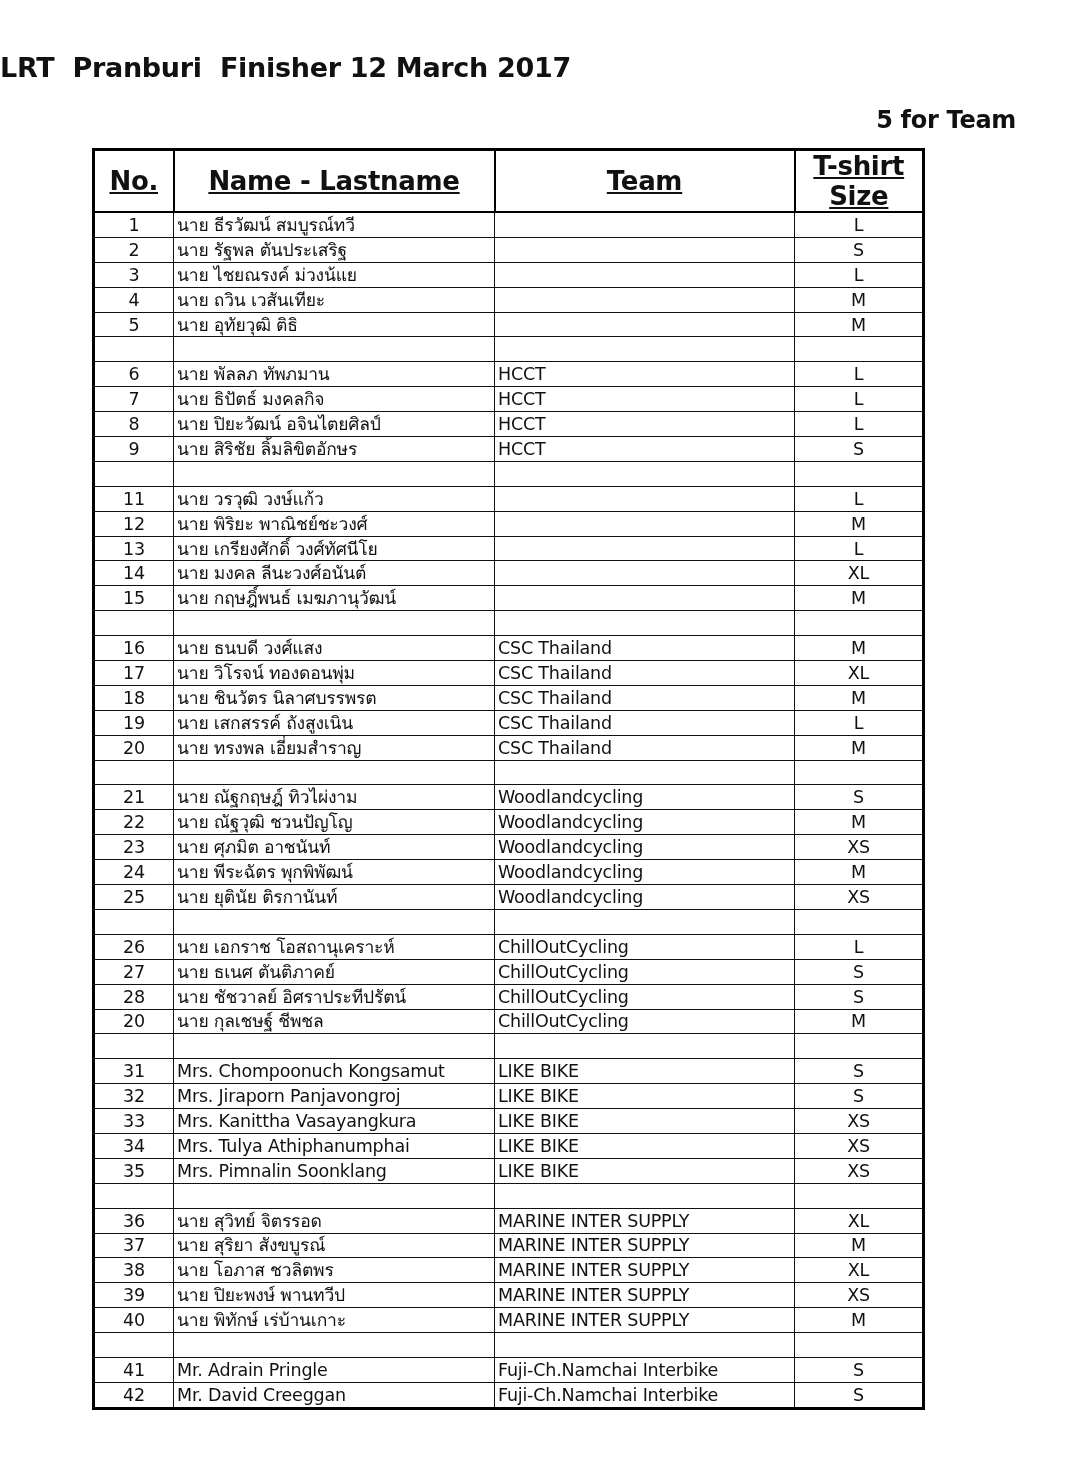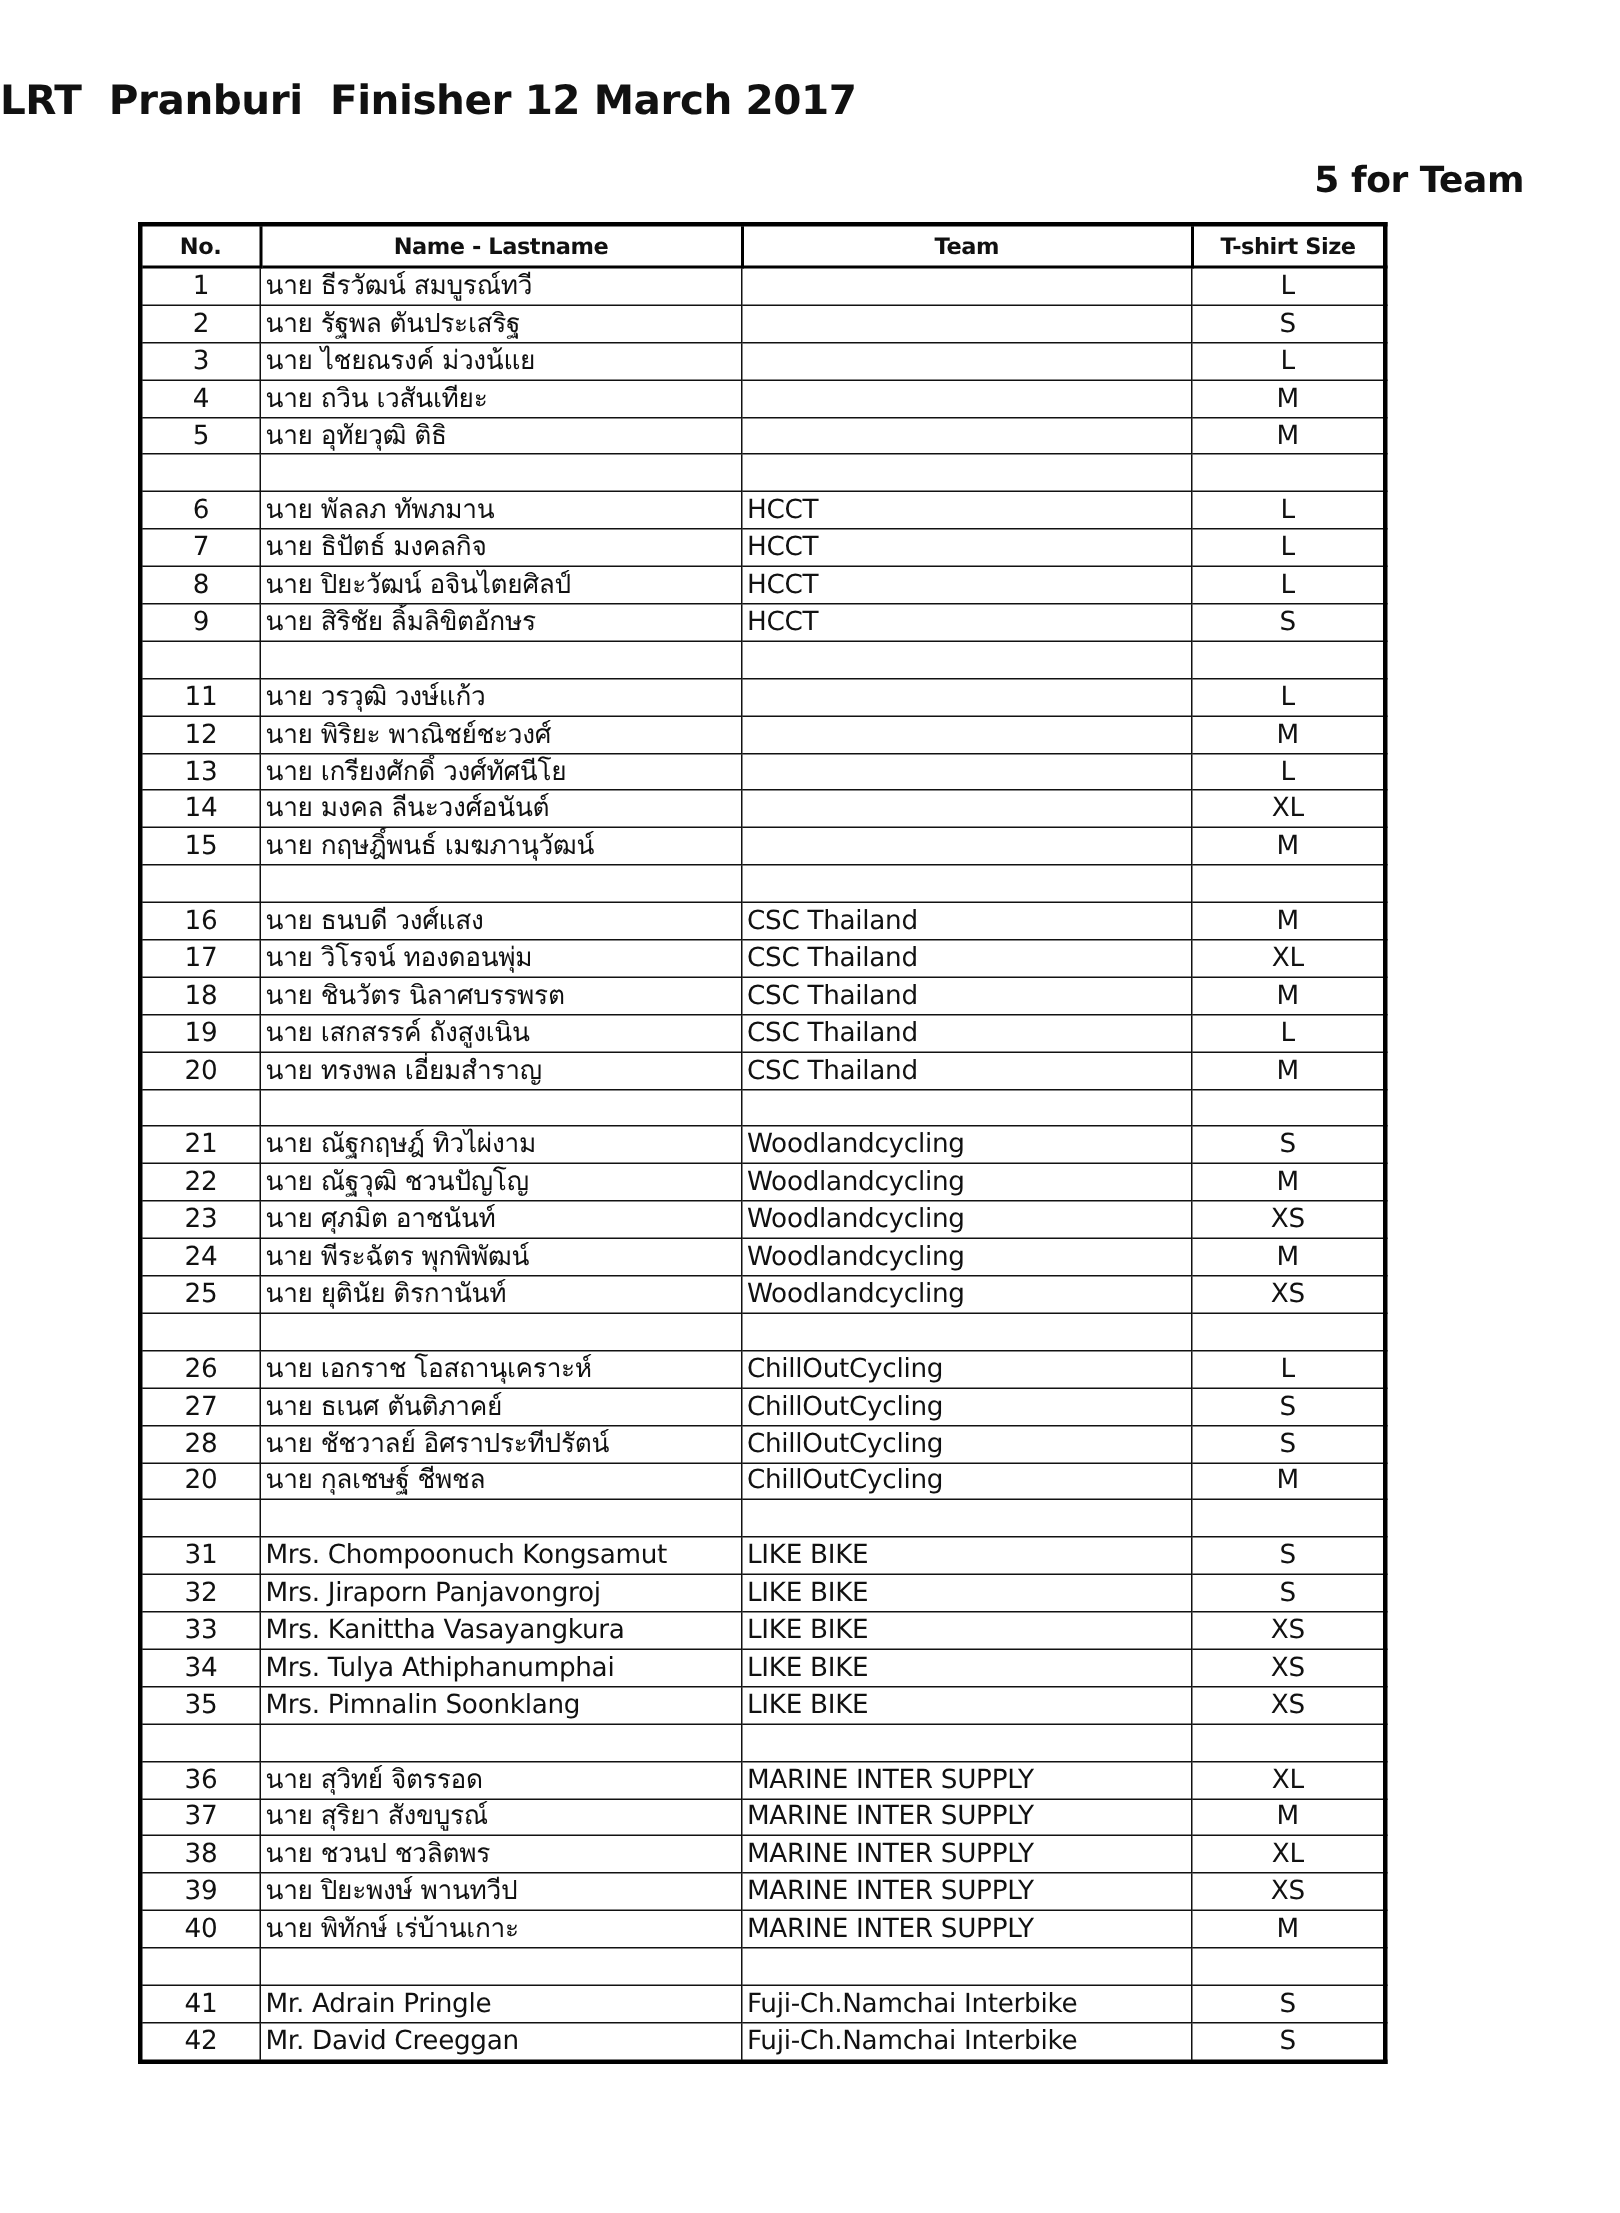--- a/index.html
+++ b/index.html
@@ -4,21 +4,21 @@
 <style>
   html, body { margin: 0; padding: 0; background: #ffffff; }
   body { width: 1080px; height: 1475px; position: relative; overflow: hidden; font-family: "DejaVu Sans", "Liberation Sans", sans-serif; color: #111; }
   .title { position: absolute; left: 0; top: 52px; width: 1016px; font-size: 27px; font-weight: bold; letter-spacing: -0.3px; white-space: pre; }
   .subtitle { position: absolute; left: 0; top: 106px; width: 1016px; text-align: right; font-size: 24px; font-weight: bold; letter-spacing: -0.3px; }
   table.roster { position: absolute; left: 92px; top: 148px; width: 830px; border-collapse: collapse; border: 3px solid #000; table-layout: fixed; }
   table.roster col.c-no { width: 80px; }
   table.roster col.c-name { width: 321px; }
   table.roster col.c-team { width: 300px; }
   table.roster col.c-size { width: 129px; }
-  table.roster th { height: 26px; border: 2px solid #000; font-size: 15px; font-weight: bold; padding: 0; text-align: center; letter-spacing: -0.3px; }
+  table.roster th { height: 26px; border: 2px solid #000; font-size: 26px; font-weight: bold; padding: 0; text-align: center; letter-spacing: -0.3px; text-decoration: underline; }
   table.roster td { height: 23.9px; border: 1.6px solid #111; font-size: 17.5px; padding: 0 0 0 3px; line-height: 20px; white-space: nowrap; overflow: hidden; letter-spacing: -0.2px; }
   table.roster td.no, table.roster td.size { text-align: center; padding-left: 0; }
   table.roster tr.spacer td { height: 23.9px; }
 </style>
 </head>
 <body>
 
 <div class="title">LRT  Pranburi  Finisher 12 March 2017</div>
 <div class="subtitle">5 for Team</div>
 
@@ -285,21 +285,21 @@
         <td class="size">XL</td>
       </tr>
       <tr>
         <td class="no">37</td>
         <td>นาย สุริยา สังขบูรณ์</td>
         <td>MARINE INTER SUPPLY</td>
         <td class="size">M</td>
       </tr>
       <tr>
         <td class="no">38</td>
-        <td>นาย ชวนป ชวลิตพร</td>
+        <td>นาย โอภาส ชวลิตพร</td>
         <td>MARINE INTER SUPPLY</td>
         <td class="size">XL</td>
       </tr>
       <tr>
         <td class="no">39</td>
         <td>นาย ปิยะพงษ์ พานทวีป</td>
         <td>MARINE INTER SUPPLY</td>
         <td class="size">XS</td>
       </tr>
       <tr>

